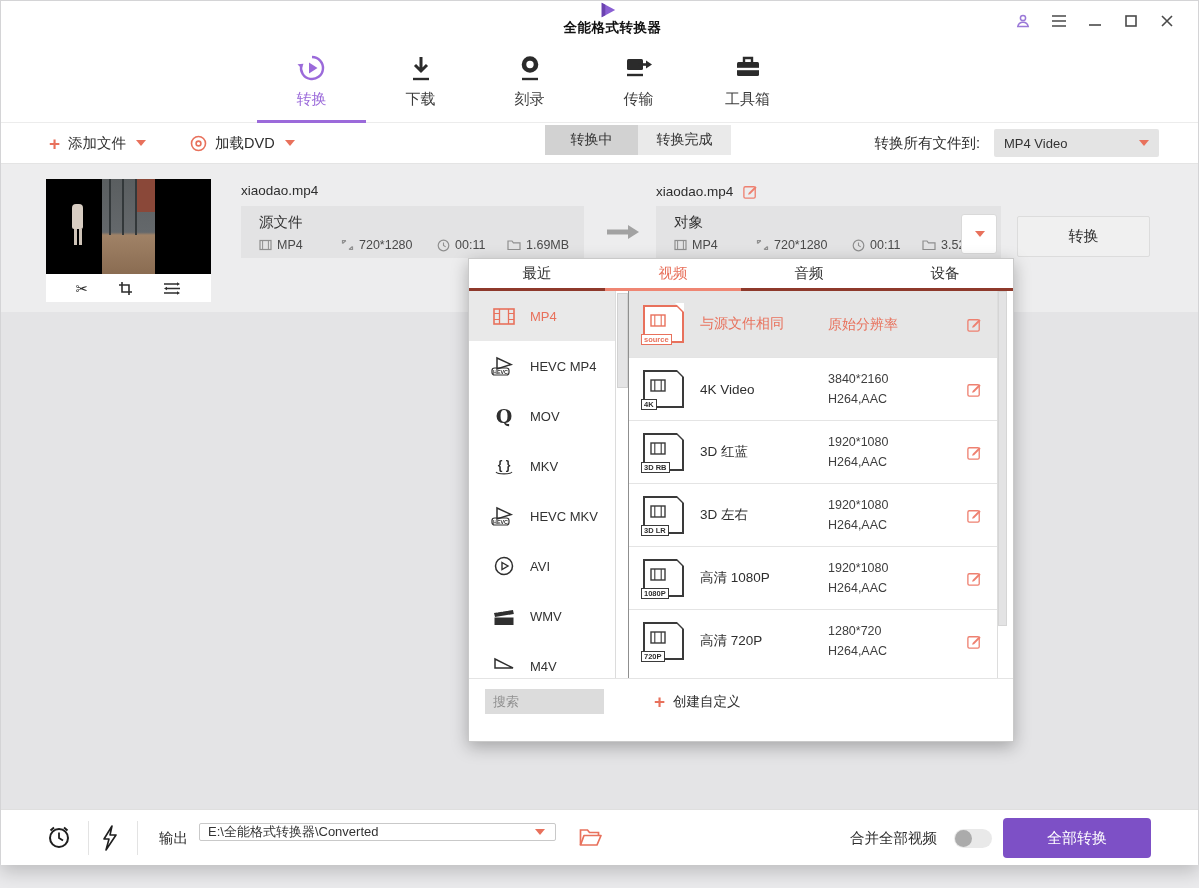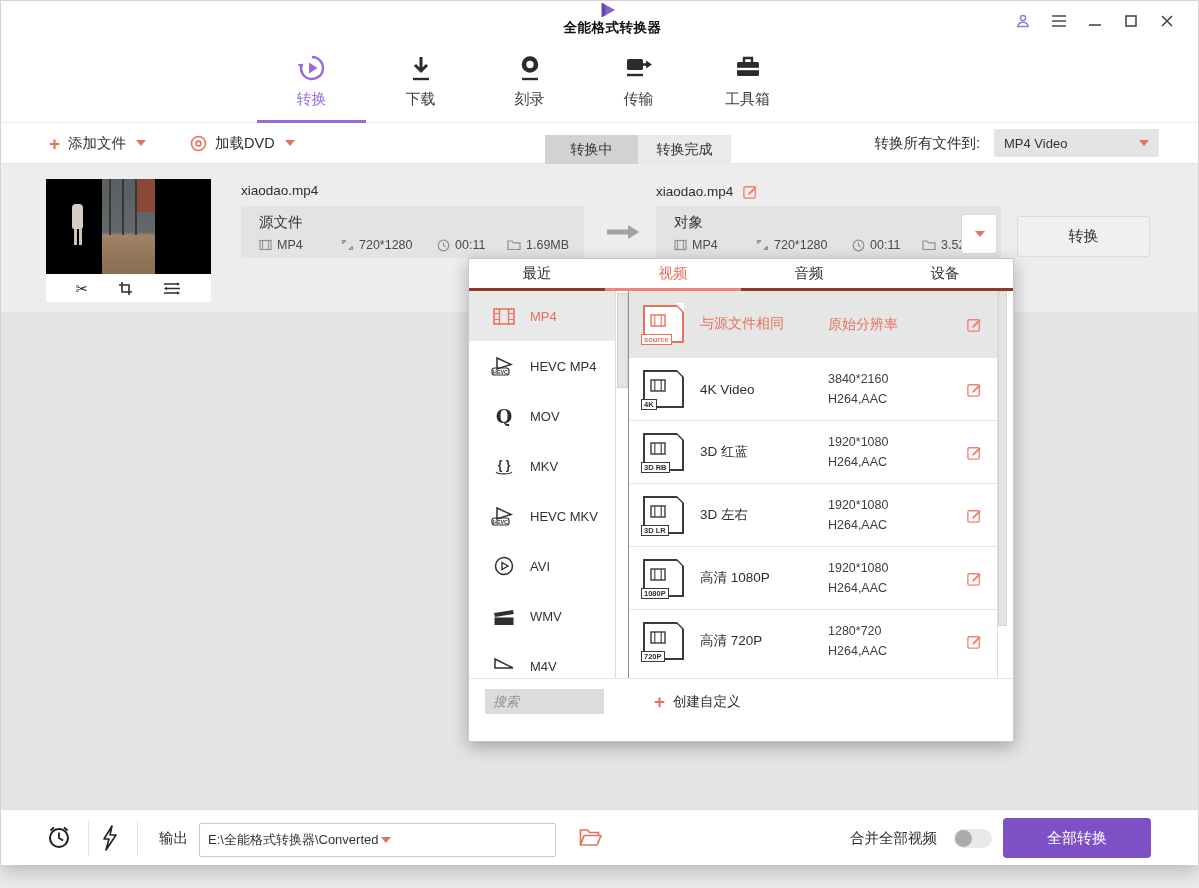--- a/index.html
+++ b/index.html
@@ -21,21 +21,21 @@
   .nav-item .nav-label { font-size:15px; color:#3c3c3c; }
   .nav-item.active .nav-label { color:#9b6ada; }
   .nav-item.active::after { content:""; position:absolute; left:0; bottom:-2px; width:109px; height:4px; background:#9b6ada; }
 
   
   .toolbar { position:relative; height:41px; background:#fff; border-bottom:1px solid #e4e4e4; }
   .tb-left { position:absolute; left:48px; top:0; height:40px; display:flex; align-items:center; gap:44px; }
   .tb-btn { display:flex; align-items:center; gap:8px; font-size:14.5px; color:#2e2e2e; cursor:pointer; }
   .caret { width:0; height:0; border-left:5px solid transparent; border-right:5px solid transparent; border-top:6px solid #e8715c; margin-left:2px; }
   .plus { color:#e8715c; font-size:19px; font-weight:bold; line-height:1; }
-  .tb-tabs { position:absolute; left:506px; top:12px; display:flex;padding-left:38px; }
+  .tb-tabs { position:absolute; left:506px; top:2px; display:flex;padding-left:38px; }
   .tb-tab { width:93px; height:30px; display:flex; align-items:center; justify-content:center; font-size:14px; color:#333; cursor:pointer; }
   .tb-tab.on { background:#d2d2d2; }
   .tb-tab.off { background:#eaeaea;text-align:right; }
   .tb-right { position:absolute; right:39px; top:0; height:40px; display:flex; align-items:center; gap:14px; }
   .tb-right .lab { font-size:14.5px; color:#2e2e2e; }
   .fmt-select { width:165px; height:28px; background:#e4e4e4; display:flex; align-items:center; justify-content:space-between; padding:0 10px; font-size:13px; color:#333; cursor:pointer; border-radius:2px; }
 
   
   .file-area { position:relative; height:148px; background:#ededee; }
   .thumb { position:absolute; left:45px; top:15px; width:165px; }
@@ -89,30 +89,30 @@
   .doc-badge { position:absolute; left:-4px; bottom:-4px; background:#fff; border:1.5px solid #3a3a3a; font-size:7.5px; font-weight:bold; color:#2d2d2d; padding:0 2px; line-height:9px; white-space:nowrap; }
   .doc-icon.red, .doc-icon.red .doc-badge { border-color:#e8715c; color:#e8715c; }
   .doc-icon.red .fold { border-top-color:#e8715c; }
   .opt-name { font-size:13.5px; color:#2e2e2e; margin-left:16px; width:128px; }
   .opt-specs { font-size:12.5px; color:#3e3e3e; line-height:20px; width:130px; }
   .opt-row.sel .opt-name, .opt-row.sel .opt-specs { color:#e8715c; font-size:14px; }
   .opt-edit { margin-left:auto; display:flex; cursor:pointer; }
   .opt-scroll { width:10px; border-left:1px solid #ddd; position:relative; background:#fff; margin-right:6px; cursor:pointer; }
   .opt-scroll .thumb-bar { position:absolute; left:0; width:9px; background:#e3e3e4; border:1px solid #d5d5d5; }
   .panel-footer { height:46px; display:flex; align-items:center; border-top:1px solid #e4e4e4; }
-  .search-input { width:119px; height:25px; background:#dcdcdc; border:none; outline:none; margin-left:16px; padding:0 8px; font-size:13px; color:#444; font-family:inherit;font-style:italic; }
+  .search-input { width:119px; height:25px; background:#dcdcdc; border:none; outline:none; margin-left:16px; padding:0 8px; font-size:13px; color:#444; font-family:inherit; }
   .search-input::placeholder { color:#8f8f8f; }
   .create-custom { display:flex; align-items:center; gap:8px; margin-left:50px; font-size:13.5px; color:#2e2e2e; cursor:pointer; }
 
   
   .bottombar { position:relative; height:56px; background:#fff; border-top:1px solid #dfdfdf; }
   .bb-ico { position:absolute; top:14px; cursor:pointer; }
   .vdiv { position:absolute; top:11px; width:1px; height:34px; background:#e3e3e3; }
   .out-label { position:absolute; left:158px; top:19px; font-size:14.5px; color:#2e2e2e; }
-  .out-select { position:absolute; left:198px; top:13px; width:357px; height:34px; background:#fff; border:1px solid #c9c9c9; border-radius:2px; display:flex; align-items:center; justify-content:flex-start; padding:0 10px 0 8px; font-size:13px; color:#333; cursor:pointer; }
+  .out-select { position:absolute; left:198px; top:13px; width:357px; height:18px; background:#fff; border:1px solid #c9c9c9; border-radius:2px; display:flex; align-items:center; justify-content:space-between; padding:0 10px 0 8px; font-size:13px; color:#333; cursor:pointer; }
   .merge-label { position:absolute; right:261px; top:19px; font-size:14.5px; color:#2e2e2e; }
   .toggle { position:absolute; right:206px; top:19px; width:38px; height:19px; background:#e9e9e9; border-radius:10px; cursor:pointer; }
   .toggle .knob { position:absolute; left:1px; top:1px; width:17px; height:17px; border-radius:50%; background:#ababab; }
   .convert-all-btn { position:absolute; right:47px; top:8px; width:148px; height:40px; background:#7d50c6; color:#ffffff; font-size:15px; display:flex; align-items:center; justify-content:center; border-radius:4px; cursor:pointer; }
 </style>
 </head>
 <body>
 
 <div class="window">
 

